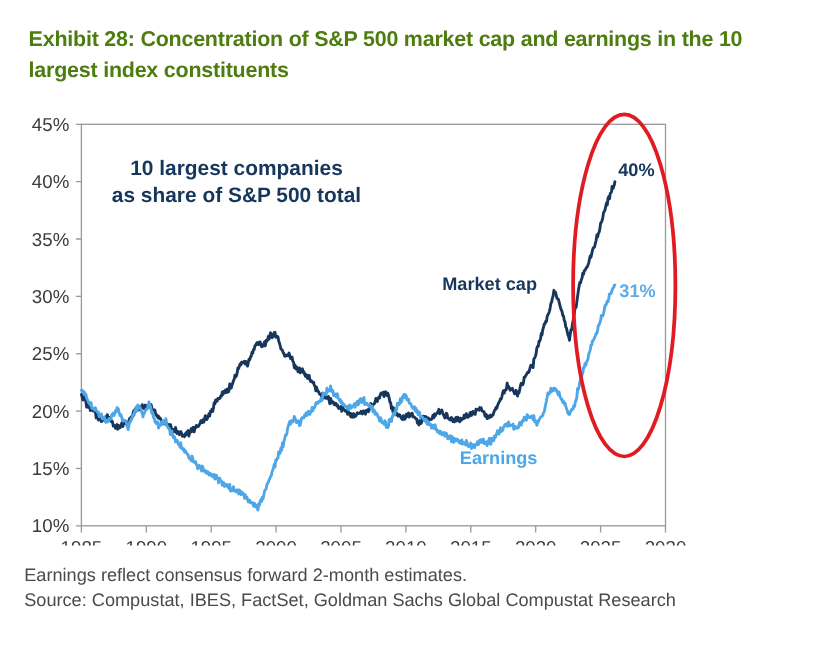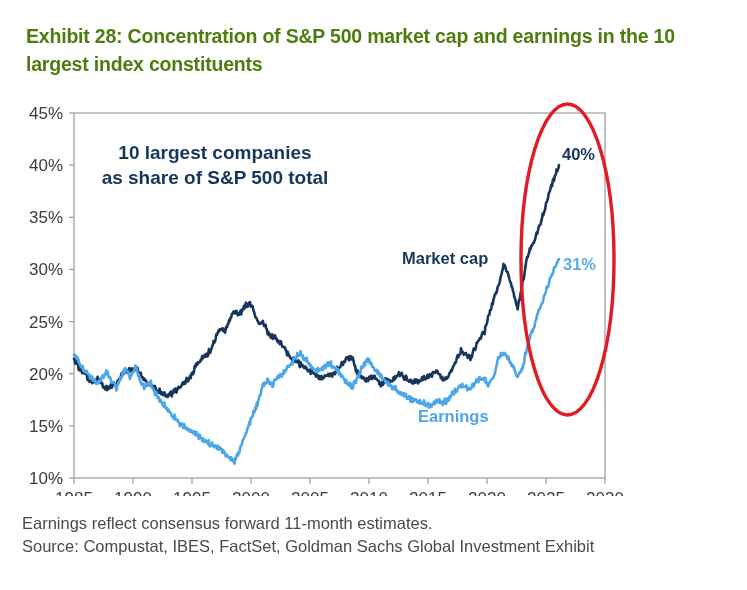--- a/index.html
+++ b/index.html
@@ -138,17 +138,17 @@
           <text x="402" y="168" class="series-label-navy" text-anchor="start">Market cap</text>
           <text x="418" y="326" class="series-label-blue" text-anchor="start">Earnings</text>
           <text x="562" y="64" class="endval-navy" text-anchor="start">40%</text>
           <text x="563" y="174" class="endval-blue" text-anchor="start">31%</text>
           <ellipse cx="567.5" cy="163.5" rx="46.5" ry="155.5" fill="none" stroke="#e11b22" stroke-width="3.4"></ellipse>
         </g>
     </svg>
   </div>
 
   <div class="footnotes">
-    <div>Earnings reflect consensus forward 11-month estimates.</div>
-    <div>Source: Compustat, IBES, FactSet, Goldman Sachs Global Investment Exhibit</div>
+    <div>Earnings reflect consensus forward 2-month estimates.</div>
+    <div>Source: Compustat, IBES, FactSet, Goldman Sachs Global Compustat Research</div>
   </div>
 
 </div>
 
 </body></html>

